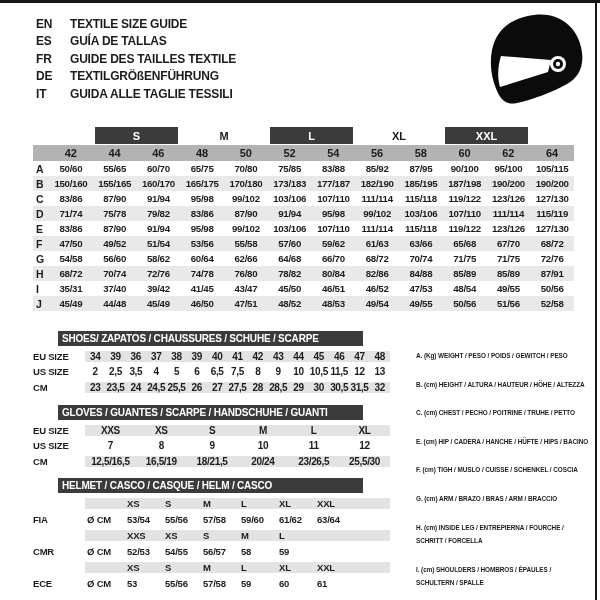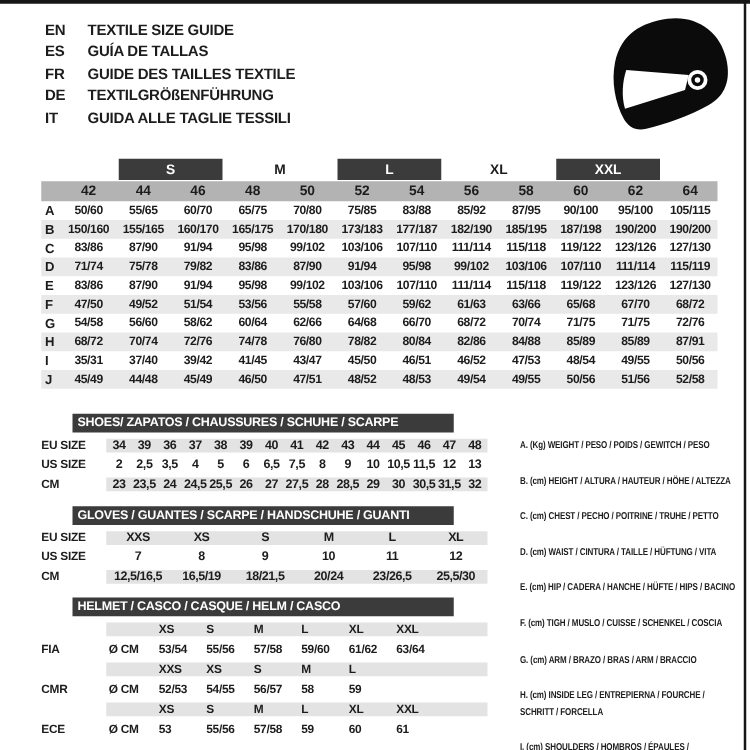--- a/index.html
+++ b/index.html
@@ -464,23 +464,20 @@
       <div class="legend-item">
         <div class="legend-line">A. (Kg) WEIGHT / PESO / POIDS / GEWITCH / PESO</div>
       </div>
       <div class="legend-item">
         <div class="legend-line">B. (cm) HEIGHT / ALTURA / HAUTEUR / HÖHE / ALTEZZA</div>
       </div>
       <div class="legend-item">
         <div class="legend-line">C. (cm) CHEST / PECHO / POITRINE / TRUHE / PETTO</div>
       </div>
       <div class="legend-item">
-        <div class="legend-line">D. (cm) WAIST / CINTURA / TAILLE / HÜFTUNG / VITA</div>
-      </div>
-      <div class="legend-item">
         <div class="legend-line">E. (cm) HIP / CADERA / HANCHE / HÜFTE / HIPS /  BACINO</div>
       </div>
       <div class="legend-item">
         <div class="legend-line">F.  (cm) TIGH / MUSLO / CUISSE / SCHENKEL / COSCIA</div>
       </div>
       <div class="legend-item">
         <div class="legend-line">G. (cm) ARM  / BRAZO / BRAS / ARM / BRACCIO</div>
       </div>
       <div class="legend-item">
         <div class="legend-line">H. (cm) INSIDE LEG / ENTREPIERNA / FOURCHE /</div>

